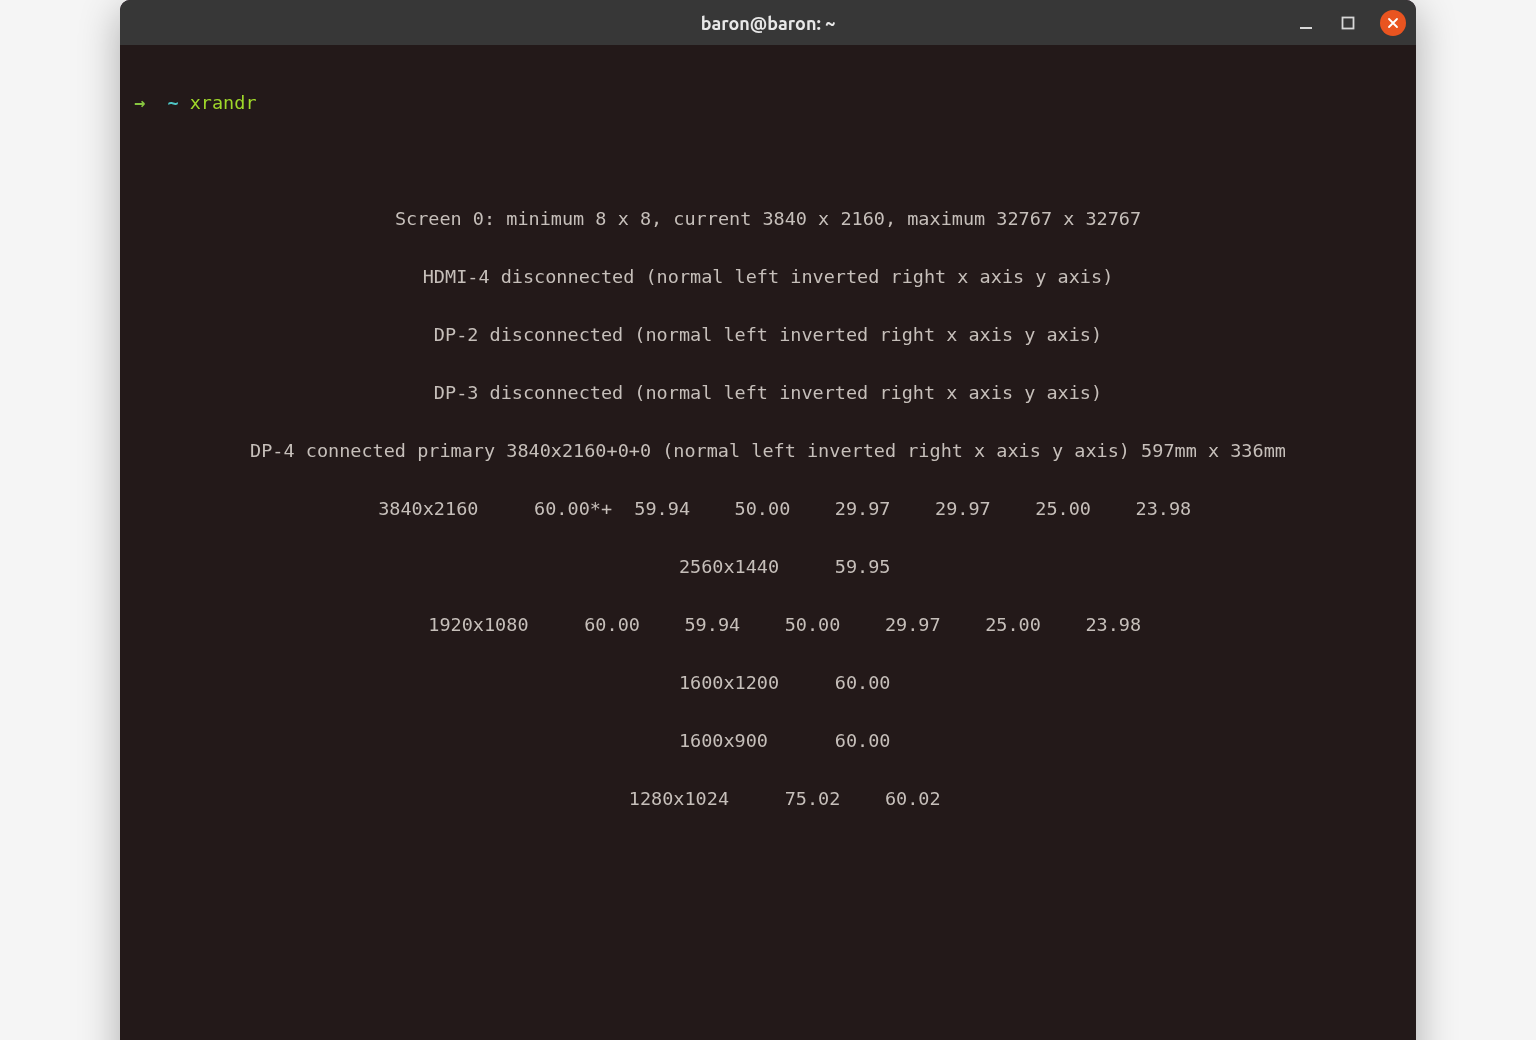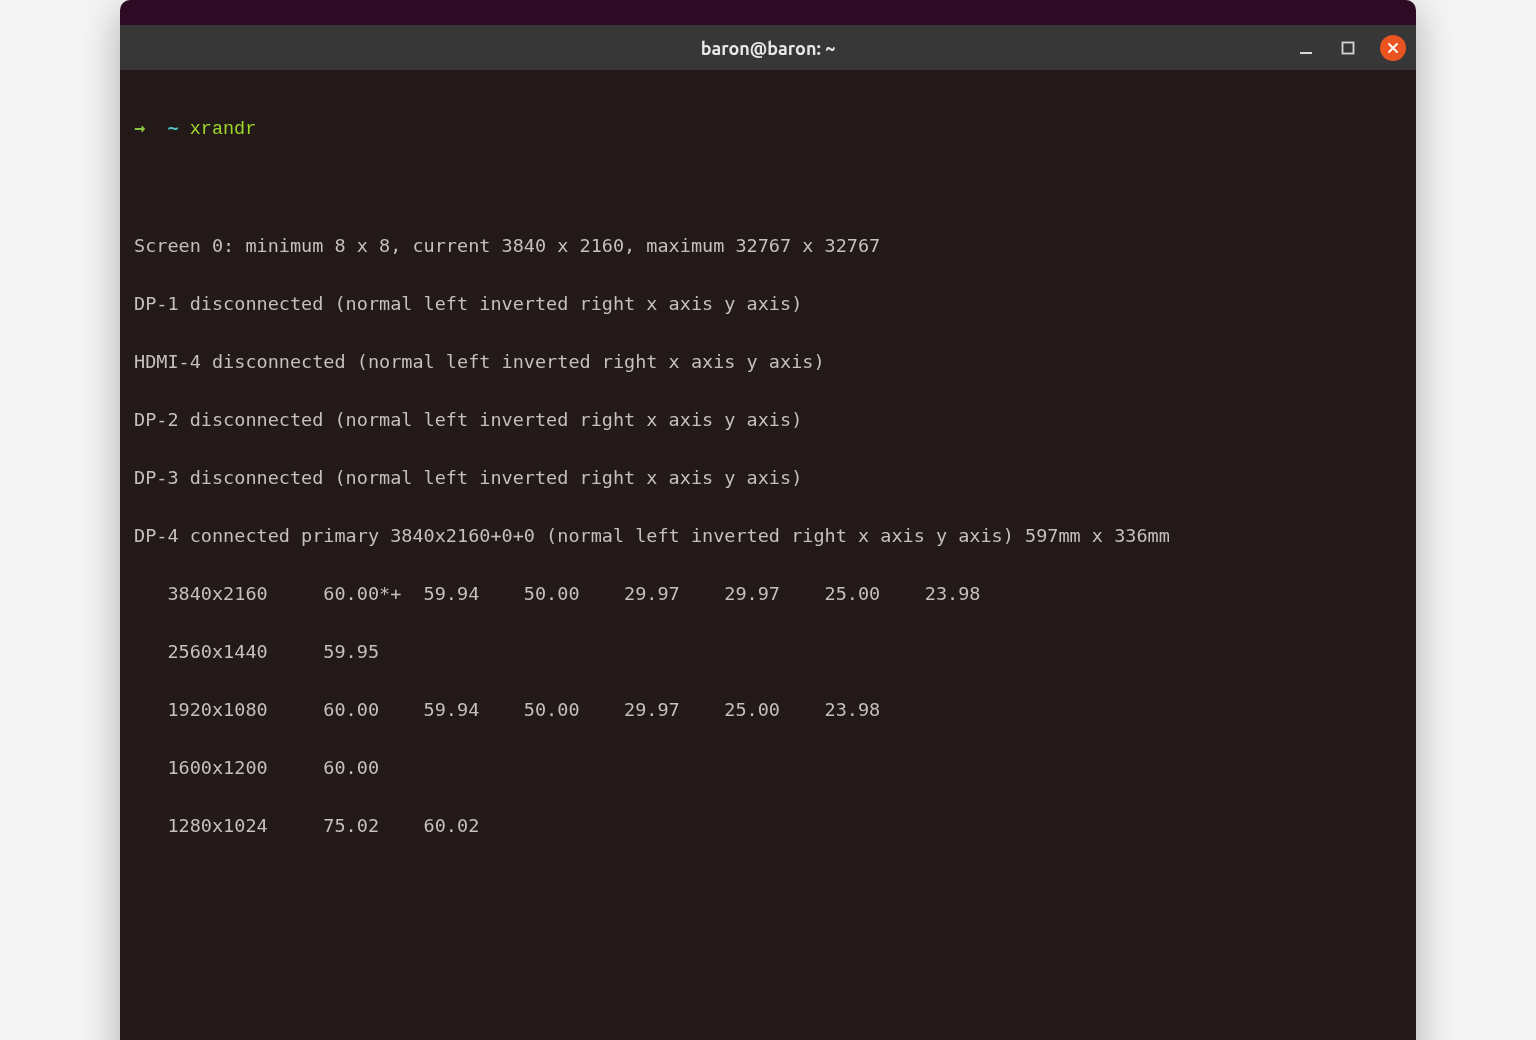--- a/index.html
+++ b/index.html
@@ -27,21 +27,20 @@
     background: #373737;
     height: 45px;
     display: flex;
     align-items: center;
     justify-content: center;
     position: relative;
     color: #e8e8e8;
     font-family: Ubuntu, "DejaVu Sans", sans-serif;
     font-weight: bold;
     font-size: 18px;
-    margin-top: 25px;
   }
   .titlebar .controls {
     position: absolute;
     right: 10px;
     display: flex;
     gap: 22px;
     align-items: center;
   }
   .ctrl-min, .ctrl-max {
     width: 20px;
@@ -71,23 +70,23 @@
     background: #231919;
     padding: 14px 14px 22px 14px;
     font-size: 18.5px;
     line-height: 29px;
     color: #c8c0bb;
     white-space: pre;
     overflow: hidden;
   }
   .prompt-arrow { color: #98c379; color:#8ae234; color:#87c540; font-weight:bold; }
   .prompt-tilde { color: #5fb3b3; color:#34e2e2; color:#4ec4c4; font-weight:bold; }
-  .cmd { color: #8ae234; color:#a6e22e; color:#9fd82a;font-family:Liberation Mono, monospace; }
+  .cmd { color: #8ae234; color:#a6e22e; color:#9fd82a; }
   .blank { display:block; height:29px; }
-  .out { color:#c6bfba; }
+  .out { color:#c6bfba;text-align:center; }
   .wrap { position:relative; }
 </style>
 </head>
 <body>
 
 <div class="wrap">
 <div class="window">
   <div class="titlebar">
     <span>baron@baron: ~</span>
     <div class="controls">
@@ -106,29 +105,29 @@
               <path d="M2 2 L10 10 M10 2 L2 10" stroke="#fff" stroke-width="1.8" stroke-linecap="round"></path>
             </svg>
       </div>
     </div>
   </div>
 
   <div class="terminal">
 <div><span class="prompt-arrow">→</span>  <span class="prompt-tilde">~</span> <span class="cmd">xrandr</span></div>
 <span class="blank"></span>
 <div class="out">Screen 0: minimum 8 x 8, current 3840 x 2160, maximum 32767 x 32767</div>
-<div class="out">DP-1 disconnected (normal left inverted right x axis y axis)</div>
 <div class="out">HDMI-4 disconnected (normal left inverted right x axis y axis)</div>
 <div class="out">DP-2 disconnected (normal left inverted right x axis y axis)</div>
 <div class="out">DP-3 disconnected (normal left inverted right x axis y axis)</div>
 <div class="out">DP-4 connected primary 3840x2160+0+0 (normal left inverted right x axis y axis) 597mm x 336mm</div>
 <div class="out">   3840x2160     60.00*+  59.94    50.00    29.97    29.97    25.00    23.98</div>
 <div class="out">   2560x1440     59.95</div>
 <div class="out">   1920x1080     60.00    59.94    50.00    29.97    25.00    23.98</div>
 <div class="out">   1600x1200     60.00</div>
+<div class="out">   1600x900      60.00</div>
 <div class="out">   1280x1024     75.02    60.02</div>
 
 
 
 
 
 
 
 
 

